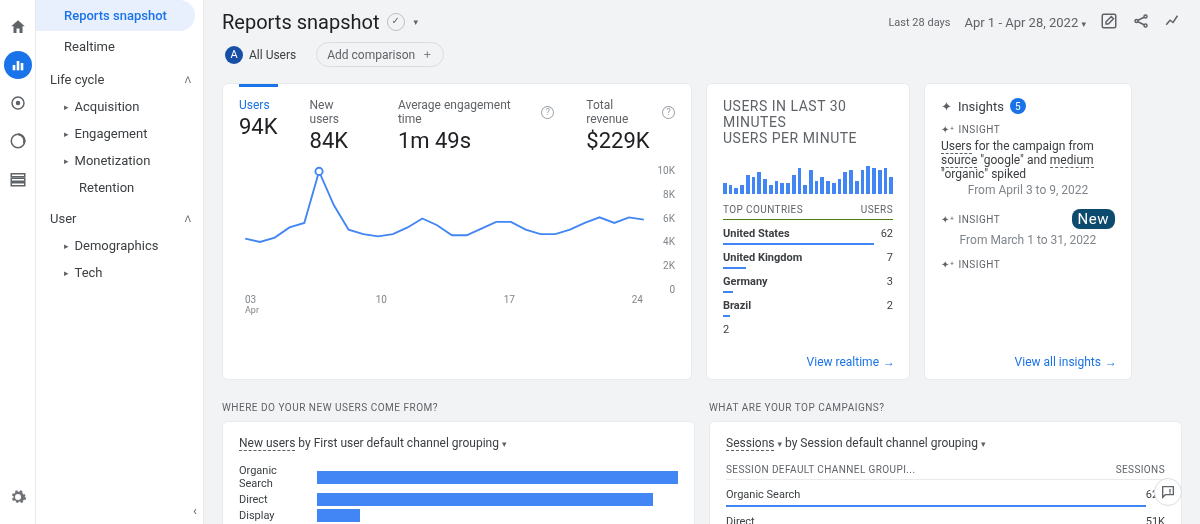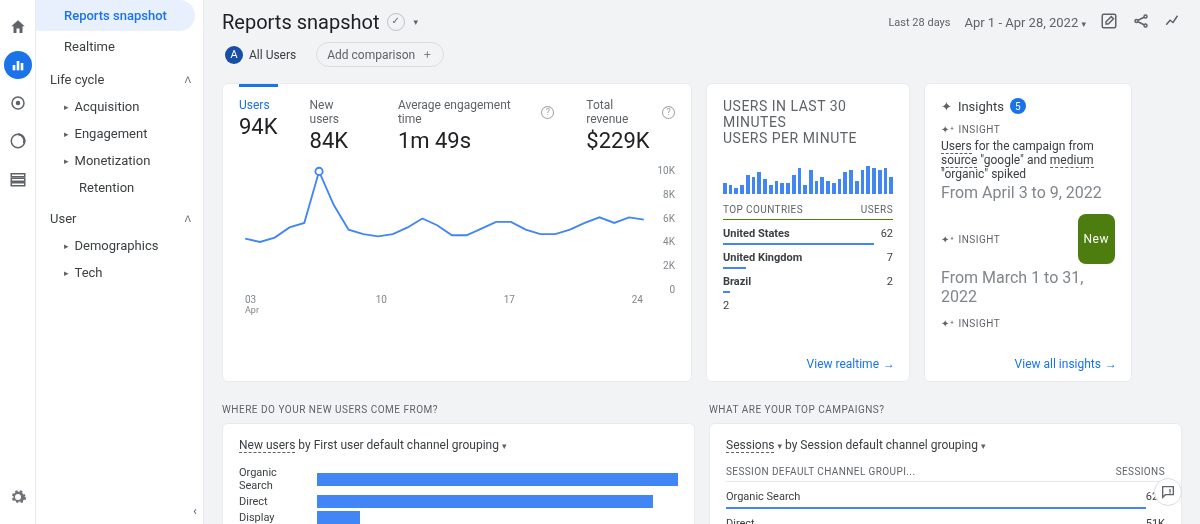--- a/index.html
+++ b/index.html
@@ -69,24 +69,24 @@
 .country-row .nm { position: relative; padding-bottom: 5px; flex: 1; font-weight: bold; }
 .country-row .nm::after { content: ""; position: absolute; left: 0; bottom: 0; height: 2px; background: #4285f4; }
 .card-link { position: absolute; bottom: 10px; right: 14px; color: #1a73e8; font-size: 12px; display: flex; align-items: center; gap: 4px; cursor: pointer; }
 
 
 .ins-head { display: flex; align-items: center; gap: 6px; font-size: 13px; color: #3c4043; margin-bottom: 10px; }
 .ins-head .spark { color: #5f6368; }
 .ins-head .count { background: #1a73e8; color: #fff; border-radius: 50%; width: 16px; height: 16px; font-size: 10px; display: flex; align-items: center; justify-content: center; }
 .ins-item { margin-bottom: 12px; }
 .ins-label { font-size: 10px; letter-spacing: .5px; color: #5f6368; display: flex; align-items: center; gap: 4px; margin-bottom: 4px; }
-.ins-new { background: #4d7c0f; color: #fff; font-size: 12px; border-radius: 8px; padding: 18px 6px; margin-left: auto; }
+.ins-new { background: #0c4a6e; color: #fff; font-size: 15px; border-radius: 8px; padding: 1px 6px; margin-left: auto; }
 .ins-title { font-size: 12px; color: #3c4043; }
 .ins-title .u { border-bottom: 1px dashed #5f6368; }
-.ins-date { font-size: 16px; color: #80868b; margin-top: 2px; }
+.ins-date { font-size: 12px; color: #80868b; margin-top: 2px; text-align: center; }
 
 
 .section-title { font-size: 10px; letter-spacing: .5px; color: #5f6368; margin: 18px 0 8px; }
 .row2 { display: grid; grid-template-columns: 1fr 1fr; gap: 14px; }
 .card2 { background: #fff; border: 1px solid #e8eaed; border-radius: 6px; padding: 14px 16px; font-size: 12px; color: #3c4043; }
 .card2 .hdr { margin-bottom: 14px; }
 .card2 .hdr .u { border-bottom: 1px dashed #5f6368; }
 .hbar-row { display: grid; grid-template-columns: 70px 1fr; align-items: center; gap: 8px; margin: 3px 0; font-size: 11px; }
 .hbar { height: 13px; background: #4285f4; }
 .tbl-head { display: flex; justify-content: space-between; font-size: 10px; color: #5f6368; letter-spacing: .4px; border-bottom: 1px solid #e8eaed; padding-bottom: 4px; margin-bottom: 4px; }
@@ -308,20 +308,24 @@
         <div id="countries">
             <div class="country-row">
               <span class="nm" style="--w: 96%; position: relative; padding-bottom: 5px;">United States<span style="position:absolute;left:0;bottom:0;height:2px;width:96%;background:#4285f4"></span></span>
               <span>62</span>
             </div>
             <div class="country-row">
               <span class="nm" style="--w: 14%; position: relative; padding-bottom: 5px;">United Kingdom<span style="position:absolute;left:0;bottom:0;height:2px;width:14%;background:#4285f4"></span></span>
               <span>7</span>
             </div>
             <div class="country-row">
+              <span class="nm" style="--w: 6%; position: relative; padding-bottom: 5px;">Germany<span style="position:absolute;left:0;bottom:0;height:2px;width:6%;background:#4285f4"></span></span>
+              <span>3</span>
+            </div>
+            <div class="country-row">
               <span class="nm" style="--w: 4%; position: relative; padding-bottom: 5px;">Brazil<span style="position:absolute;left:0;bottom:0;height:2px;width:4%;background:#4285f4"></span></span>
               <span>2</span>
             </div>
             <div class="country-row">
               <span>2</span>
             </div>
           </div>
         <div class="card-link">
             <span>View realtime</span>
             <span>→</span>

